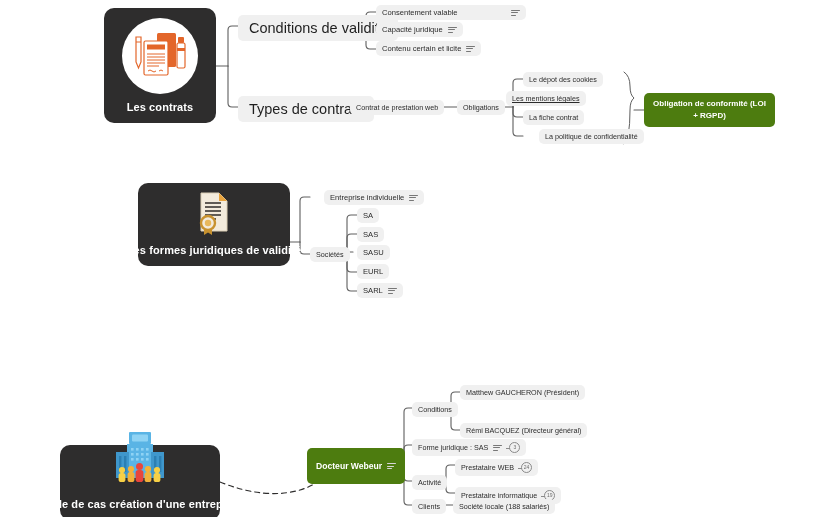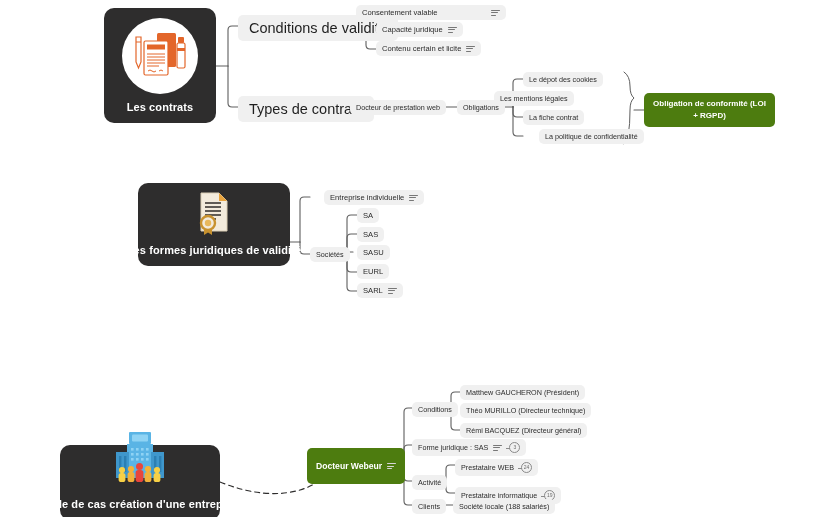--- a/index.html
+++ b/index.html
@@ -171,21 +171,21 @@
         <path d="M38 54 q2 -2 4 0" stroke="#e3662a" stroke-width="1" fill="none"></path>
       </svg>
     </div>
     <div class="root-title">Les contrats</div>
   </div>
 
   <div class="pill big" style="left:238px;top:15px;">
     <span>Conditions de validité</span>
   </div>
 
-  <div class="pill sm" style="left:356px;top:5px;gap:48px;">
+  <div class="pill sm" style="left:376px;top:5px;gap:48px;">
     <span>Consentement valable</span>
     <span class="note-ico">
         <i></i>
         <i></i>
         <i></i>
       </span>
   </div>
   <div class="pill sm" style="left:376px;top:22px;">
     <span>Capacité juridique</span>
     <span class="note-ico">
@@ -201,31 +201,31 @@
         <i></i>
         <i></i>
       </span>
   </div>
 
   <div class="pill big" style="left:238px;top:96px;">
     <span>Types de contrats</span>
   </div>
 
   <div class="pill xs" style="left:350px;top:100px;">
-    <span>Docteur de prestation web</span>
+    <span>Contrat de prestation web</span>
   </div>
 
   <div class="pill xs" style="left:457px;top:100px;">
     <span>Obligations</span>
   </div>
 
   <div class="pill xs" style="left:523px;top:72px;">
     <span>Le dépot des cookies</span>
   </div>
-  <div class="pill xs" style="left:494px;top:91px;">
+  <div class="pill xs" style="left:506px;top:91px;text-decoration:underline;">
     <span>Les mentions légales</span>
   </div>
   <div class="pill xs" style="left:523px;top:110px;">
     <span>La fiche contrat</span>
   </div>
   <div class="pill xs" style="left:523px;top:129px;margin-left:16px;">
     <span>La politique de confidentialité</span>
   </div>
 
   <div class="dark-pill" style="left:644px;top:93px;width:131px;height:34px;">
@@ -340,23 +340,20 @@
         <i></i>
       </span>
   </div>
 
   <div class="pill xs" style="left:412px;top:402px;">
     <span>Conditions</span>
   </div>
   <div class="pill xs" style="left:460px;top:385px;">
     <span>Matthew GAUCHERON (Président)</span>
   </div>
-  <div class="pill xs" style="left:460px;top:403px;">
-    <span>Théo MURILLO (Directeur technique)</span>
-  </div>
   <div class="pill xs" style="left:460px;top:423px;">
     <span>Rémi BACQUEZ (Directeur général)</span>
   </div>
 
   <div class="pill xs" style="left:412px;top:439px;">
     <span>Forme juridique : SAS</span>
     <span class="note-ico">
         <i></i>
         <i></i>
         <i></i>

